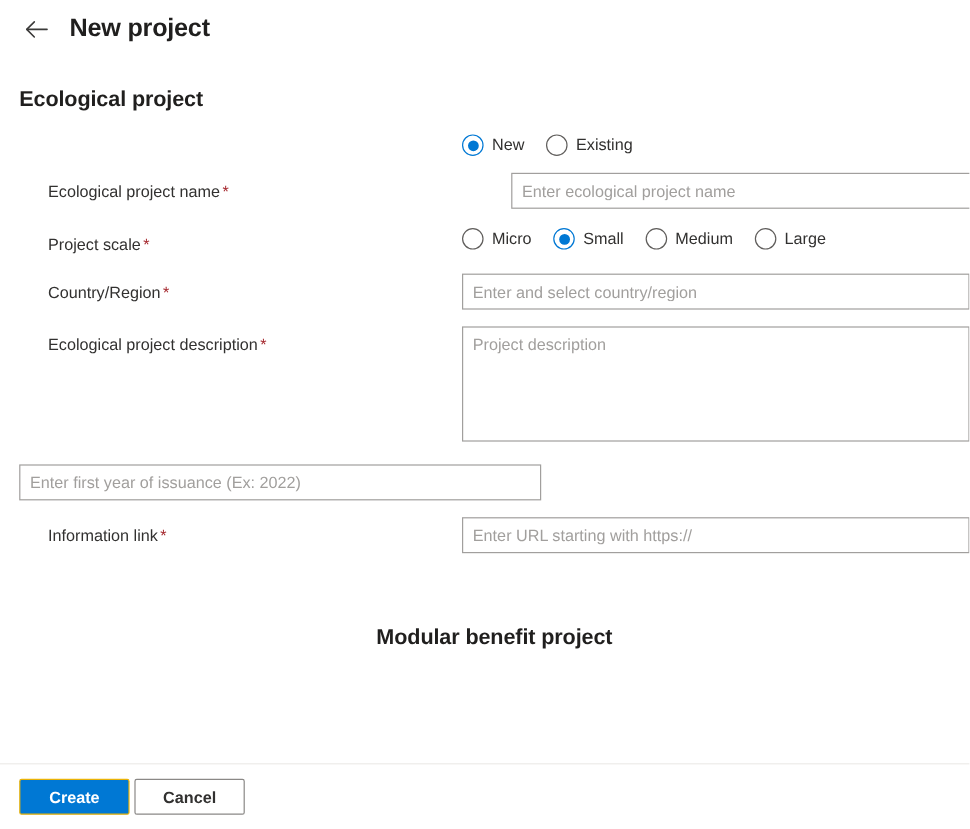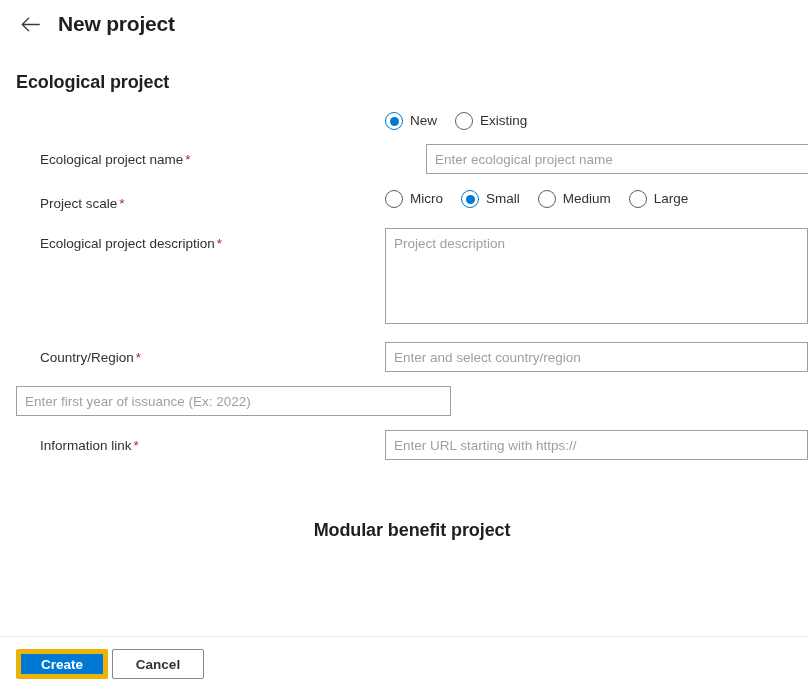--- a/index.html
+++ b/index.html
@@ -226,21 +226,21 @@
     font-family: "Liberation Sans", sans-serif;
     font-size: 13.5px;
     border-radius: 2px;
     cursor: pointer;
     padding: 0 16px;
     box-sizing: border-box;
   }
   .btn-primary {
     background: #0078d4;
     color: #ffffff;
-    border: 5px solid #eab308;
+    border: 1px solid #eab308;
     font-weight: 600;
   }
   .btn-secondary {
     background: #ffffff;
     color: #323130;
     border: 1px solid #8a8886;
     margin-left: 4px;
     font-weight: 600;
   }
 </style>
@@ -318,33 +318,33 @@
           <div class="radio-item">
             <span class="radio-circle"></span>
             <span class="radio-label">Large</span>
           </div>
         </div>
       </div>
     </div>
 
     <div class="row">
       <div class="row-label">
+        <span>Country/Region</span><span class="req">*</span>
+      </div>
+      <div class="row-control">
+        <input class="text-input" type="text" placeholder="Enter and select country/region" style="">
+      </div>
+    </div>
+
+    <div class="row">
+      <div class="row-label">
         <span>Ecological project description</span><span class="req">*</span>
       </div>
       <div class="row-control">
         <textarea class="text-area" placeholder="Project description" style=""></textarea>
-      </div>
-    </div>
-
-    <div class="row">
-      <div class="row-label">
-        <span>Country/Region</span><span class="req">*</span>
-      </div>
-      <div class="row-control">
-        <input class="text-input" type="text" placeholder="Enter and select country/region" style="">
       </div>
     </div>
 
     <div class="row">
       <div class="row-control">
         <input class="text-input" type="text" placeholder="Enter first year of issuance (Ex: 2022)" style="">
       </div>
     </div>
 
     <div class="row">

